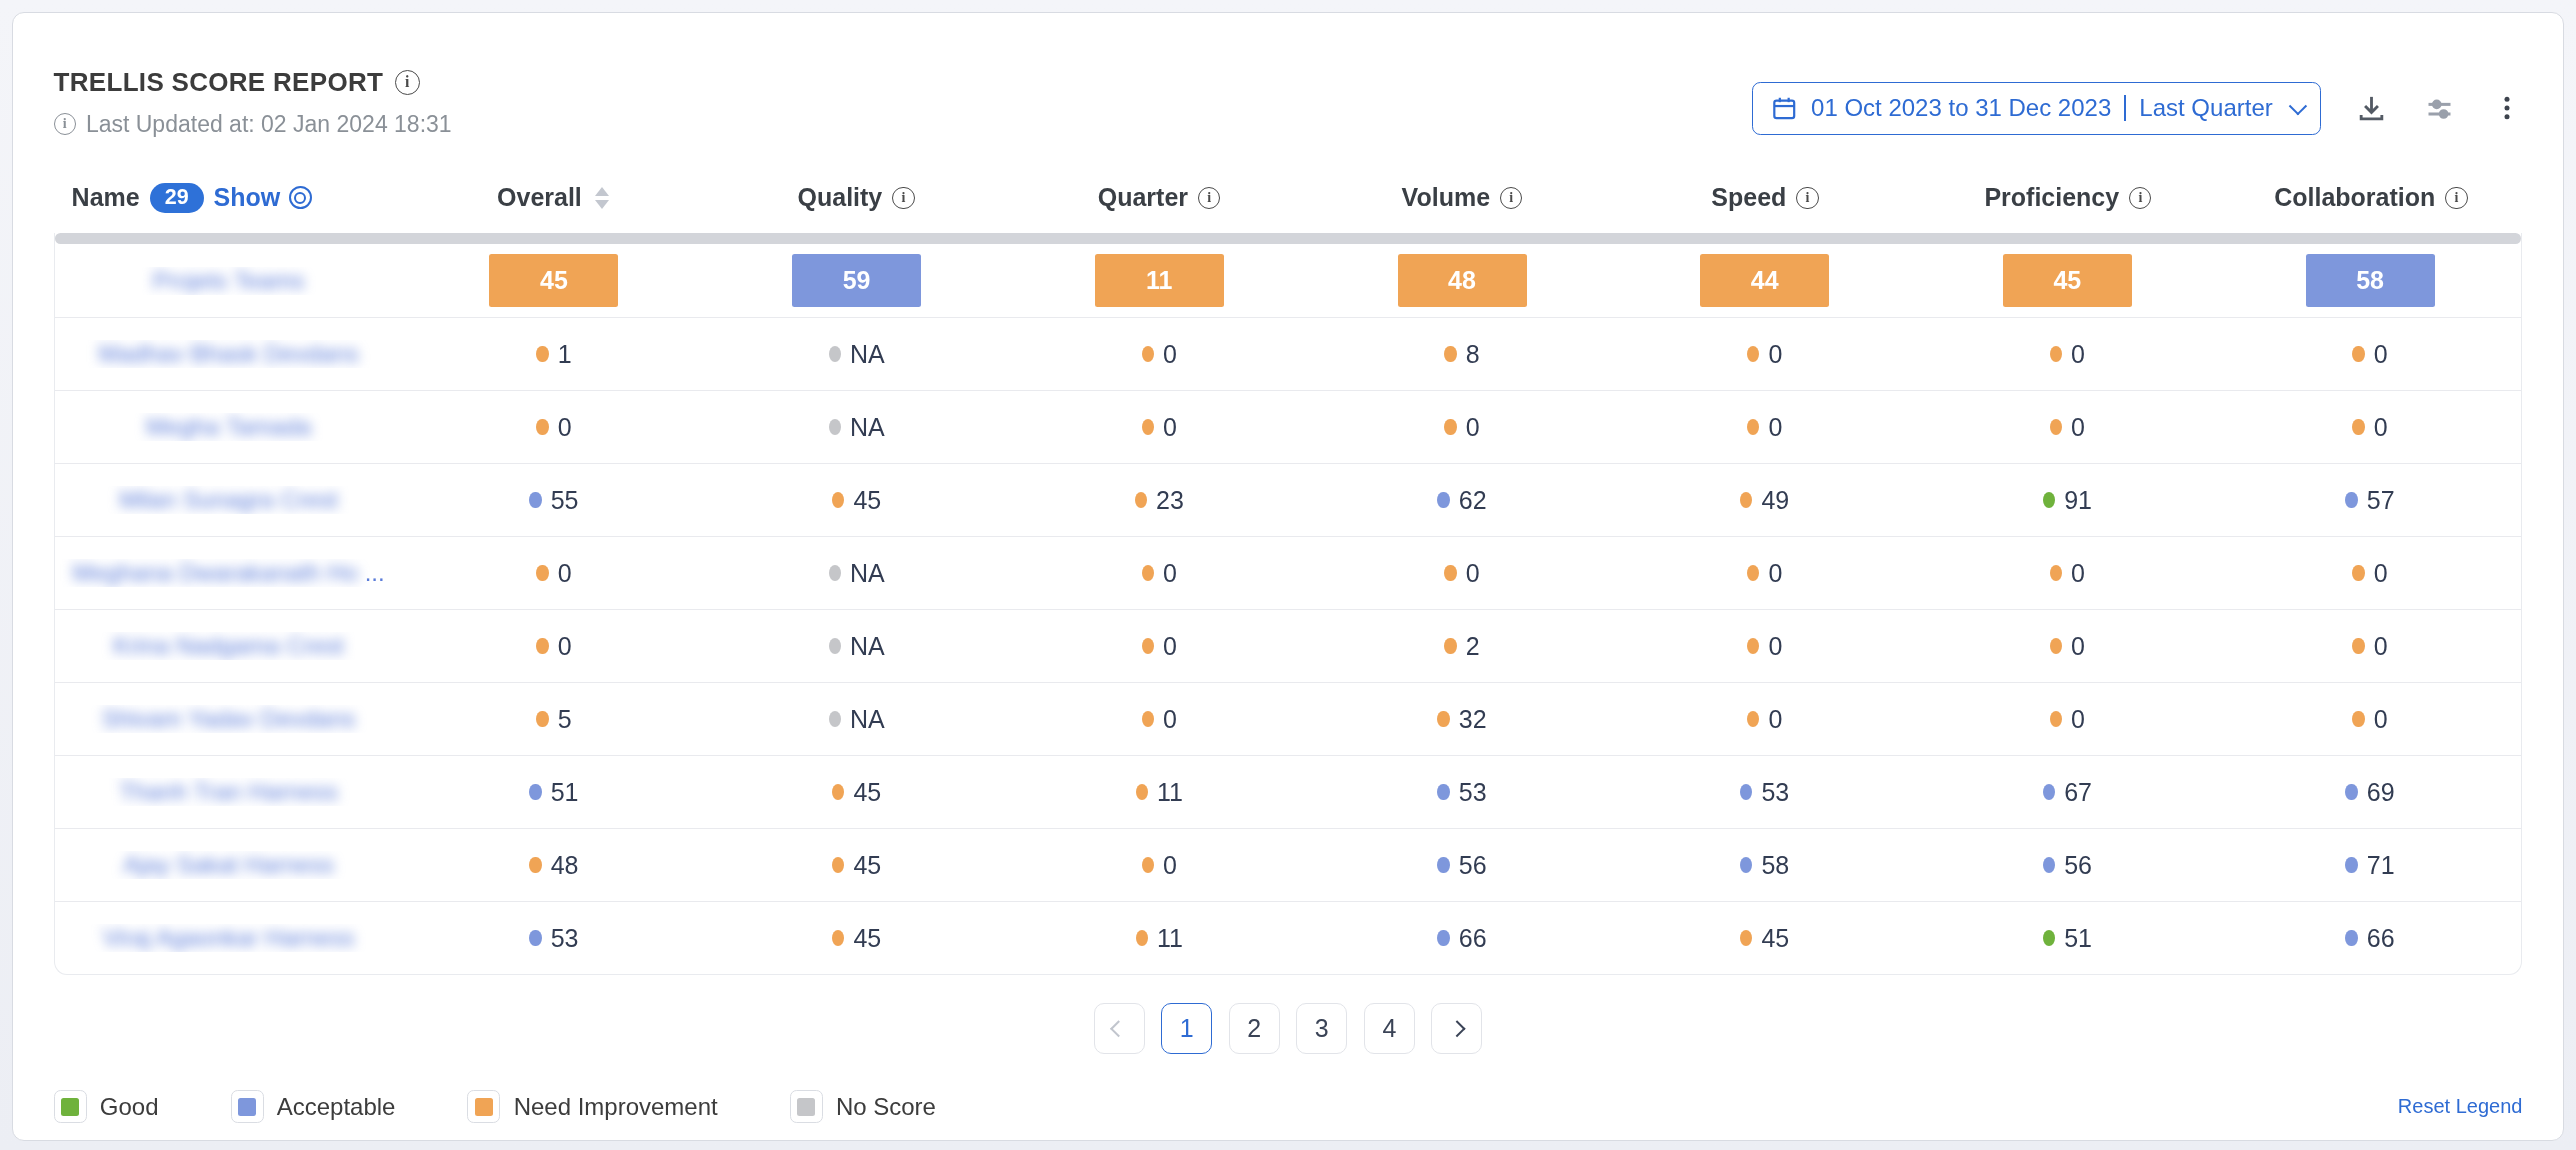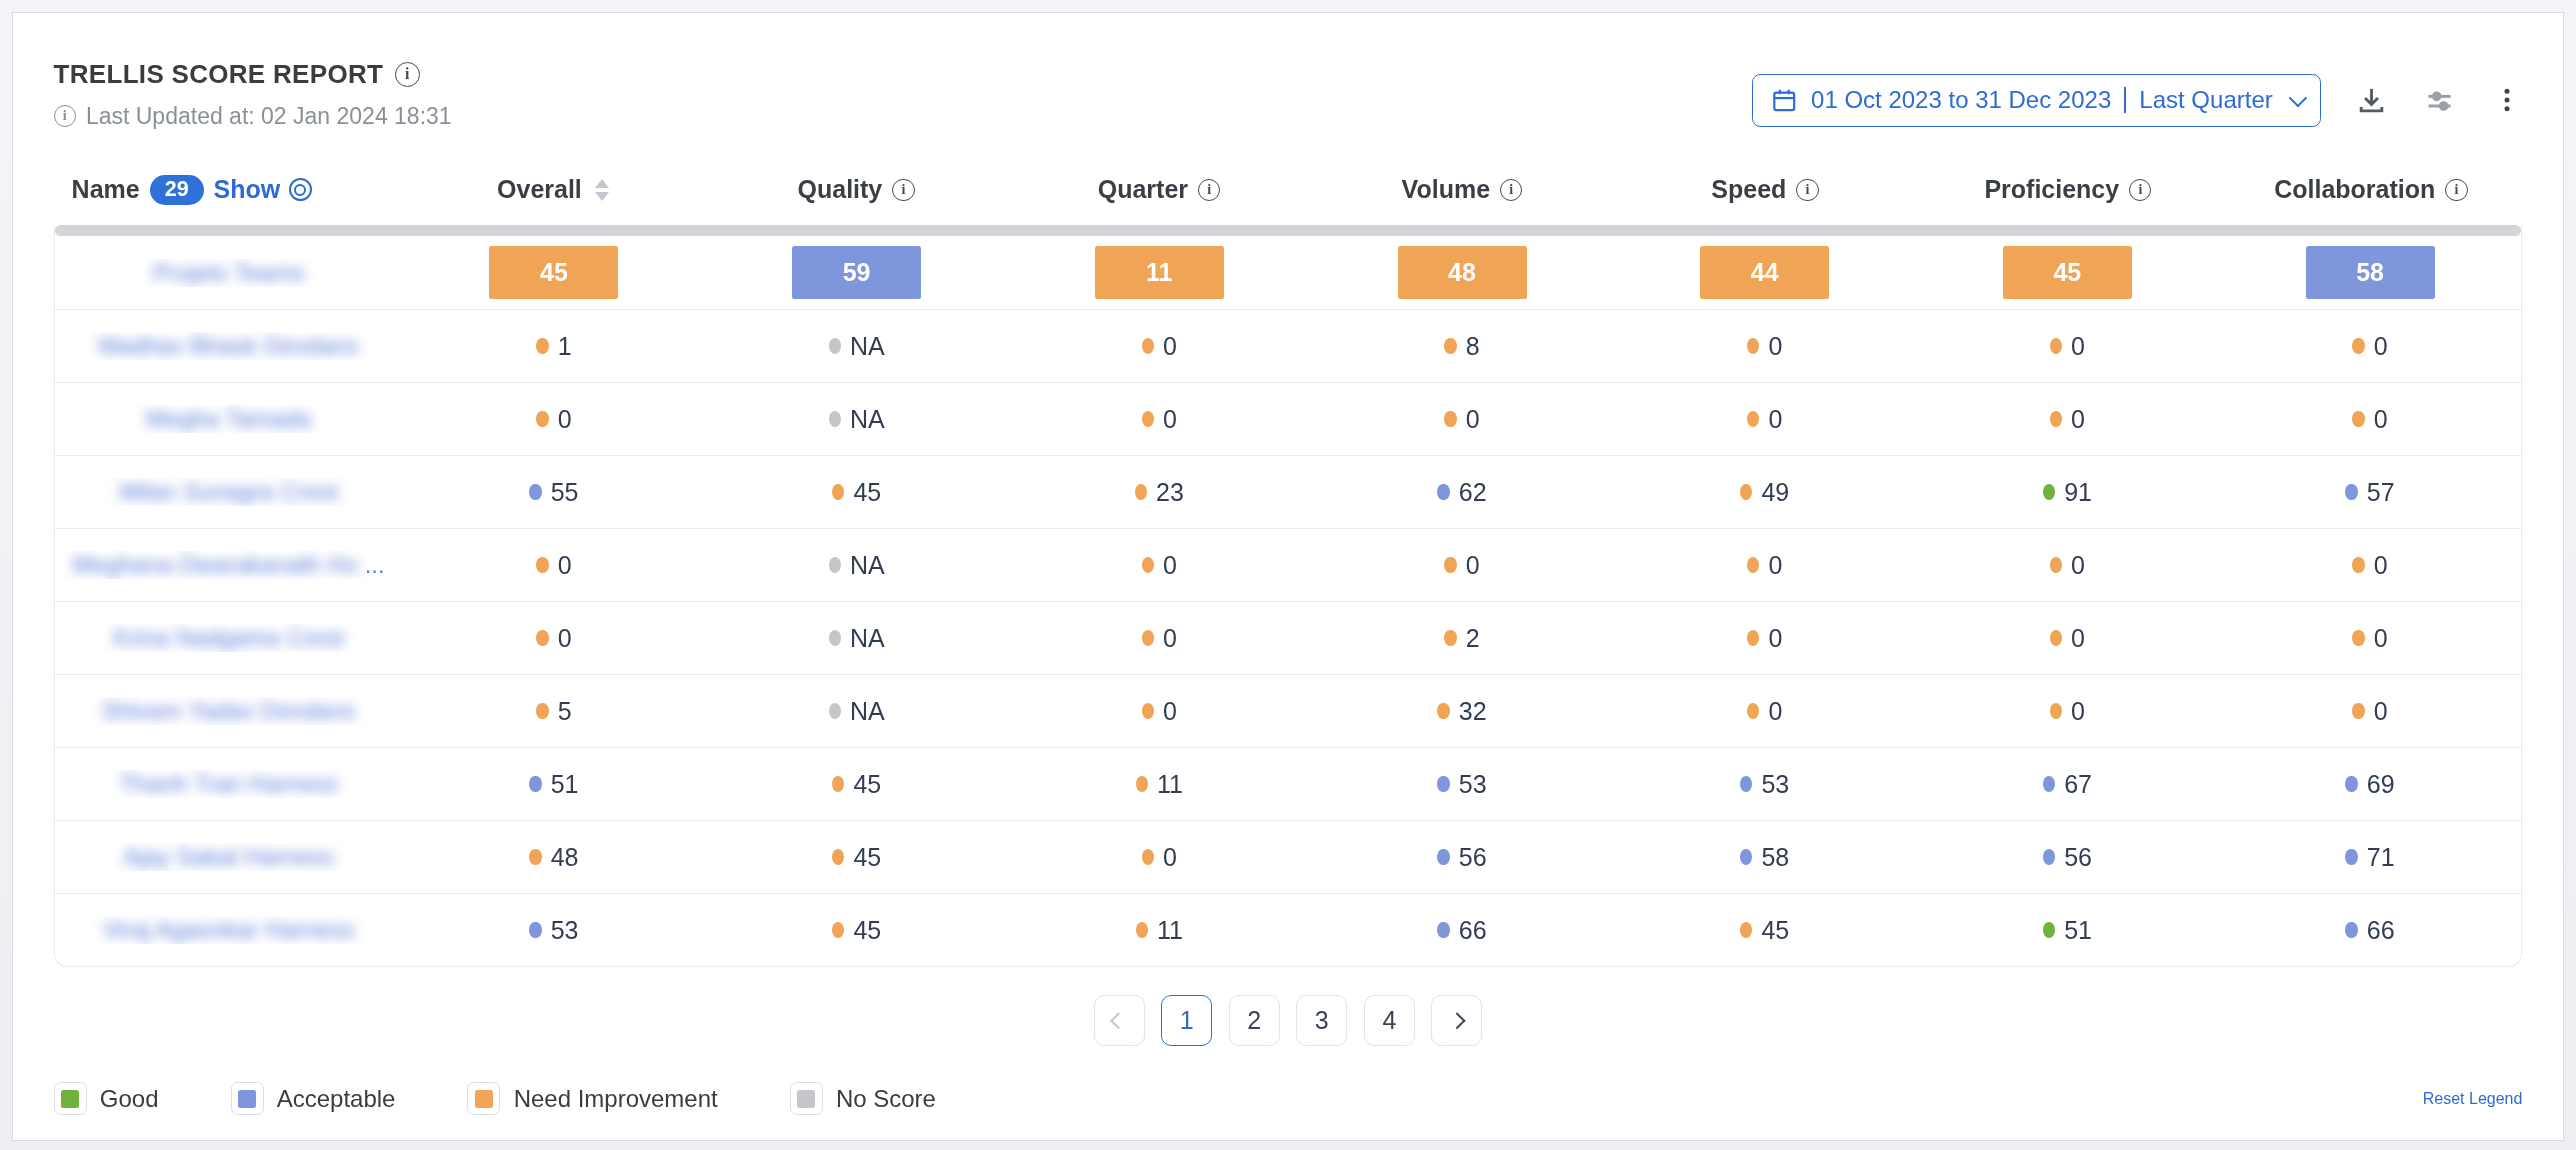--- a/index.html
+++ b/index.html
@@ -7,22 +7,22 @@
   body {
     font-family:"Liberation Sans", sans-serif;
     background:linear-gradient(#f4f5f9, #eceef4);
     position:relative;
     overflow:hidden;
   }
   .card {
     position:absolute; left:11.6px; right:11.6px; top:11.6px; bottom:10px;
     background:#ffffff;
     border:0.8px solid #d8dbe2;
-    border-radius:0;
-    padding:10px 41px;
+    border-radius:12px;
+    padding:18px 41px;
   }
   
   .topbar { display:flex; justify-content:space-between; align-items:flex-start; padding-top:36px; }
   .title-block {}
   .title-row { display:flex; align-items:center; gap:11.6px; }
   .title { font-size:26px; font-weight:700; color:#3c3c3c; letter-spacing:0.3px; }
   .iinfo {
     display:inline-flex; align-items:center; justify-content:center;
     width:25px; height:25px; border-radius:50%;
     border:1.7px solid #4a4a4a; color:#4a4a4a;
@@ -84,21 +84,21 @@
   .pbtn.active { border:1.7px solid #2e6bd3; color:#2e6bd3; }
   .pbtn .pchev { width:11.6px; height:11.6px; border-right:2.5px solid #3a4356; border-bottom:2.5px solid #3a4356; }
   .pbtn.prev .pchev { transform:rotate(135deg); border-color:#c1c5cd; }
   .pbtn.next .pchev { transform:rotate(-45deg); }
   
   .legend-bar { display:flex; justify-content:space-between; align-items:center; margin-top:36px; }
   .legend { display:flex; align-items:center; gap:72px; }
   .litem { display:flex; align-items:center; gap:13.2px; font-size:24px; color:#3c3c3c; cursor:pointer; }
   .lbox { width:33px; height:33px; border:1.7px solid #dadde3; border-radius:6.6px; background:#fff; display:flex; align-items:center; justify-content:center; }
   .lbox .fill { width:18px; height:18px; border-radius:2.5px; }
-  .reset-link { color:#2e6bd3; font-size:16px; font-weight:500; cursor:pointer; }
+  .reset-link { color:#2e6bd3; font-size:20px; font-weight:500; cursor:pointer; }
   svg { display:block; }
 </style>
 </head>
 <body>
 
 <div class="card">
 
   <div class="topbar">
     <div class="title-block">
       <div class="title-row">

